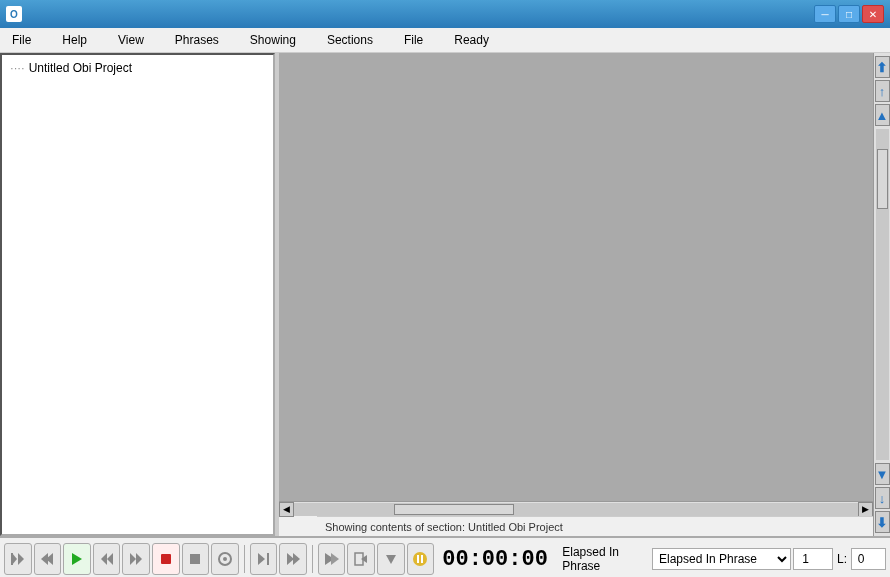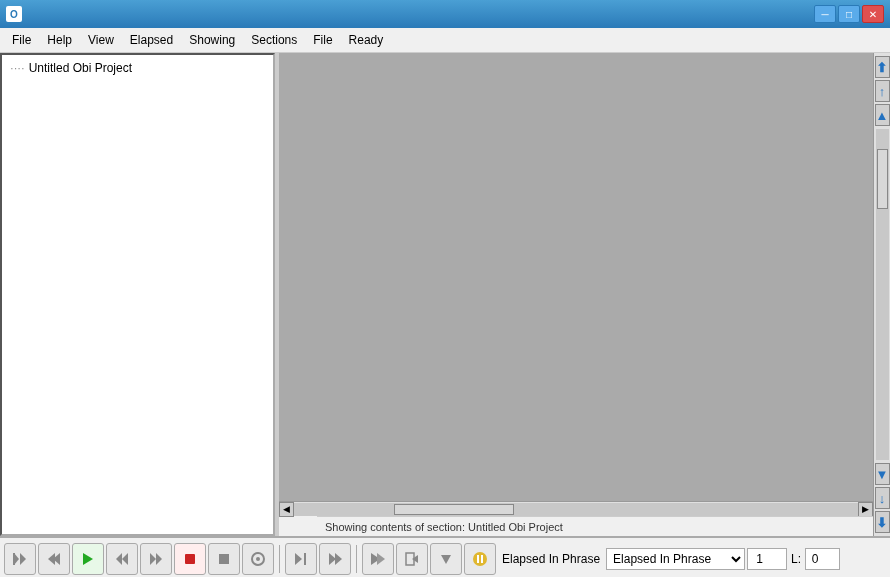--- a/index.html
+++ b/index.html
@@ -61,20 +61,21 @@
     .title-bar-btn.close { background: #e05050; border-color: #c03030; }
 
     
     .menu-bar {
       background: #f0f0f0;
       border-bottom: 1px solid #ccc;
       height: 22px;
       display: flex;
       align-items: center;
       padding: 12px 4px;
+      gap: 15px;
     }
     .menu-item {
       padding: 2px 8px;
       cursor: pointer;
       font-size: 12px;
       color: #000;
     }
 
     
     .main-container {
@@ -311,21 +312,21 @@
     <div class="title-bar-btn">─</div>
     <div class="title-bar-btn">□</div>
     <div class="title-bar-btn close">✕</div>
   </div>
 </div>
 
 <div class="menu-bar">
   <div class="menu-item">File</div>
   <div class="menu-item">Help</div>
   <div class="menu-item">View</div>
-  <div class="menu-item">Elapsed</div>
+  <div class="menu-item">Phrases</div>
   <div class="menu-item">Showing</div>
   <div class="menu-item">Sections</div>
   <div class="menu-item">File</div>
   <div class="menu-item">Ready</div>
 </div>
 
 <div class="main-container">
   <div class="content-area">
 
     <div class="sections-panel">
@@ -481,20 +482,21 @@
     </div>
 
     <div class="tb-btn" title="Pause">
       <svg viewBox="0 0 18 18" fill="none" xmlns="http://www.w3.org/2000/svg">
         <circle cx="9" cy="9" r="7" fill="#ddaa00" opacity="0.8"></circle>
         <rect x="6" y="5" width="2" height="8" fill="white"></rect>
         <rect x="10" y="5" width="2" height="8" fill="white"></rect>
       </svg>
     </div>
 
+    <div class="time-display">00:00:00</div>
 
     <span class="elapsed-label">Elapsed In Phrase</span>
 
     <select class="elapsed-dropdown">
       <option>Elapsed In Phrase</option>
       <option>Elapsed In Section</option>
       <option>Elapsed Total</option>
       <option>Remaining In Phrase</option>
     </select>
 

